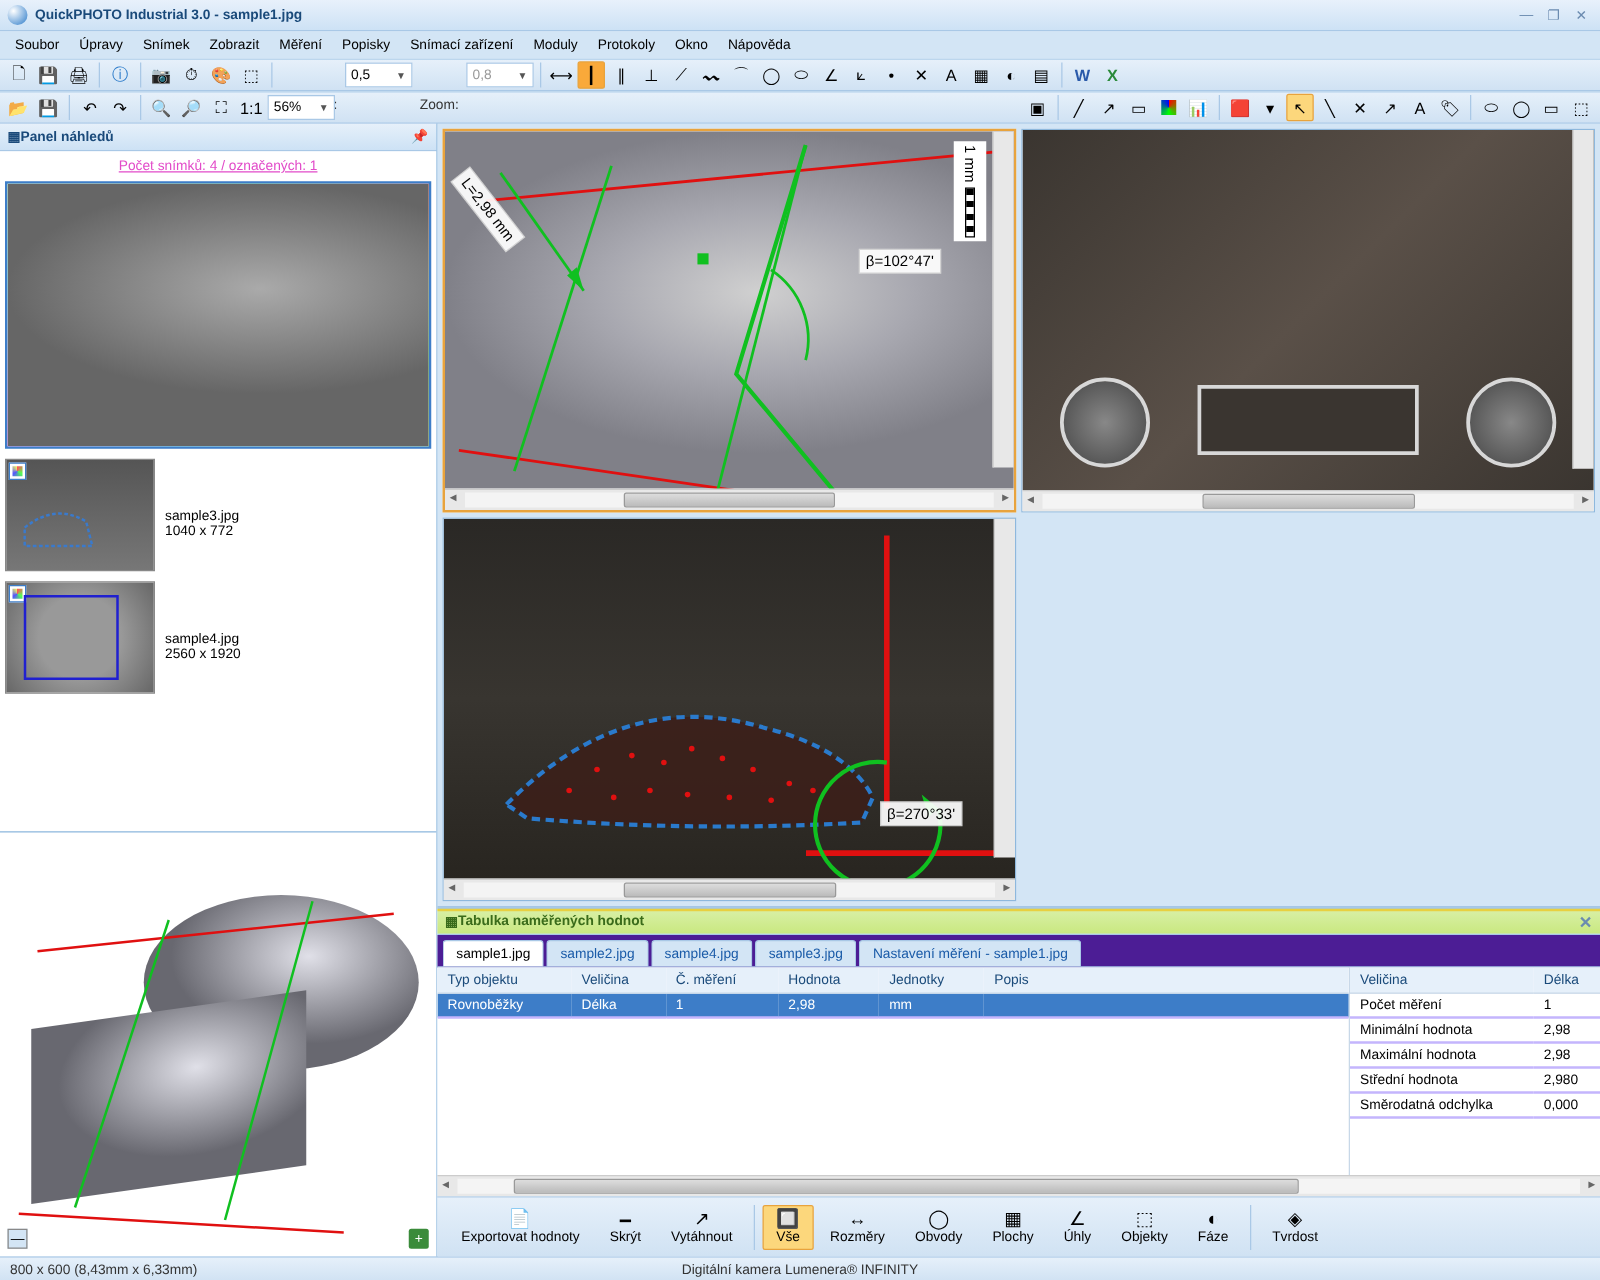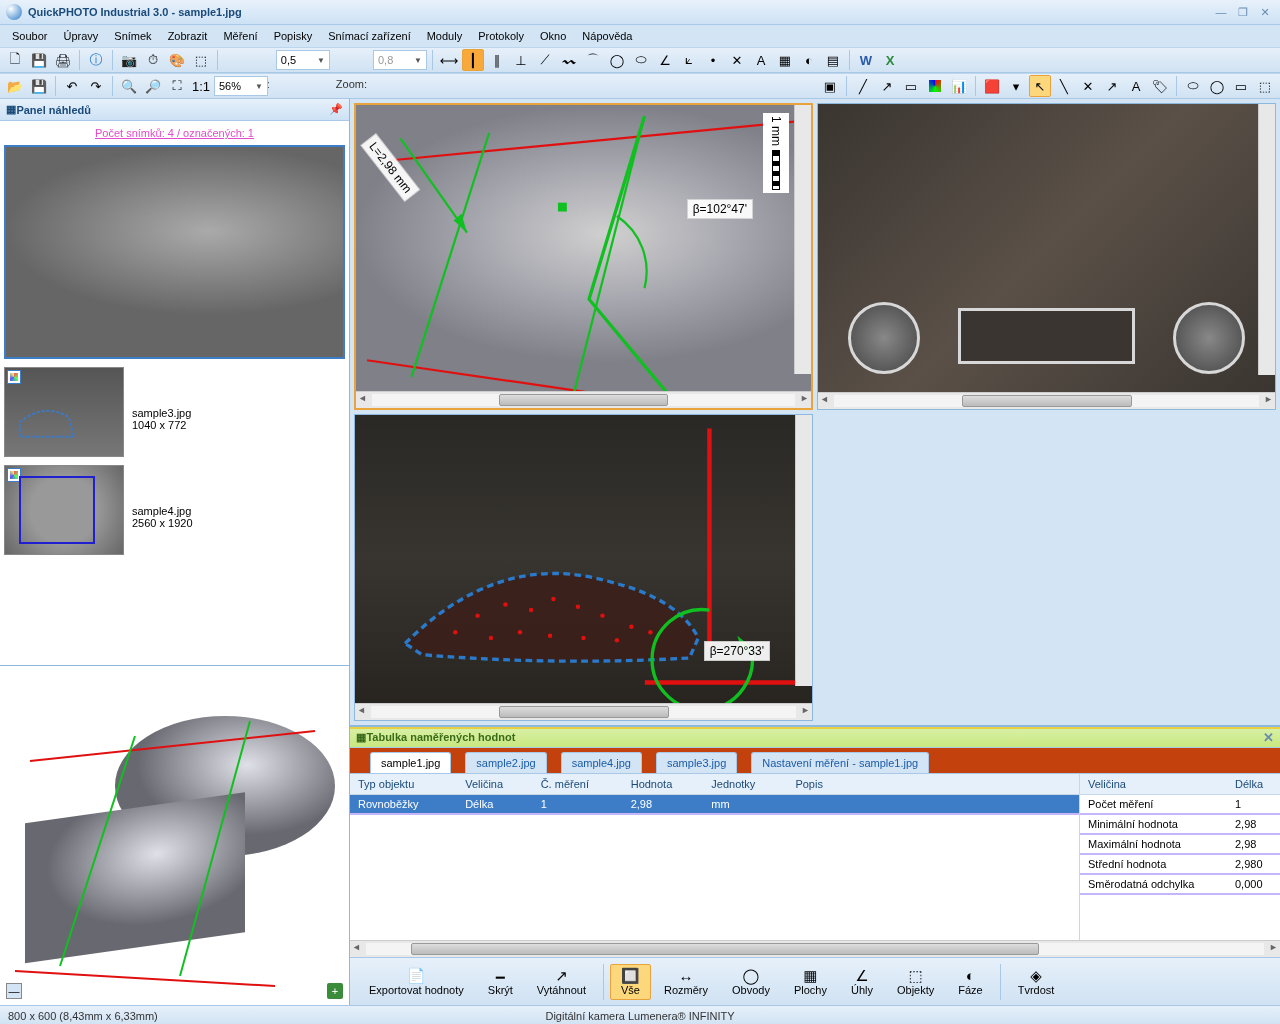--- a/index.html
+++ b/index.html
@@ -70,21 +70,21 @@
 .scrollbar-h .thumb { position: absolute; left: 30%; width: 40%; top: 0; bottom: 0; background: linear-gradient(#ddd,#bbb); border: 1px solid #999; border-radius: 2px; }
 .scrollbar-v { width: 17px; position: absolute; right: 0; top: 0; bottom: 17px; background: #e8e8e8; border-left: 1px solid #ccc; }
 
 
 .ann-label { position: absolute; background: rgba(255,255,255,0.92); padding: 2px 5px; font-size: 12px; border: 1px solid rgba(0,0,0,0.15); }
 .scale-bar { position: absolute; background: #fff; padding: 3px 6px; display: flex; flex-direction: column; align-items: center; gap: 2px; font-size: 12px; }
 .scale-ticks { width: 40px; height: 8px; background: repeating-linear-gradient(90deg,#000 0 5px,#fff 5px 10px); border: 1px solid #000; }
 
 
 .meas-panel { height: 280px; display: flex; flex-direction: column; background: #f2f8fe; border-top: 1px solid #8eb8dd; }
-.meas-tabs { display: flex; background: #c2410c; border-bottom: 1px solid #a9c8e6; padding: 4px 20px 0; gap: 12px; }
+.meas-tabs { display: flex; background: #4c1d95; border-bottom: 1px solid #a9c8e6; padding: 4px 4px 0; }
 .meas-tab { padding: 4px 10px; background: #d3e5f5; border: 1px solid #a9c8e6; border-bottom: none; margin-right: 2px; cursor: pointer; color: #1a5ba8; border-radius: 3px 3px 0 0; }
 .meas-tab.active { background: #fff; color: #000; }
 .meas-body { flex: 1; display: flex; background: #fff; }
 .meas-table { flex: 1; border-right: 1px solid #c8d8e8; overflow: auto; }
 .meas-stats { width: 200px; }
 table { width: 100%; border-collapse: collapse; font-size: 11px; }
 th { background: #e6f0fa; text-align: left; padding: 4px 8px; border-bottom: 1px solid #c8d8e8; color: #1a4a7a; font-weight: normal; }
 td { padding: 3px 8px; border-bottom: 2px solid #c4b5fd; }
 tr.sel td { background: #3d7dc8; color: #fff; }
 .meas-btns { height: 48px; background: linear-gradient(#e6f0fa,#d0e2f3); border-top: 1px solid #a9c8e6; display: flex; align-items: center; padding: 0 8px; gap: 2px; }

